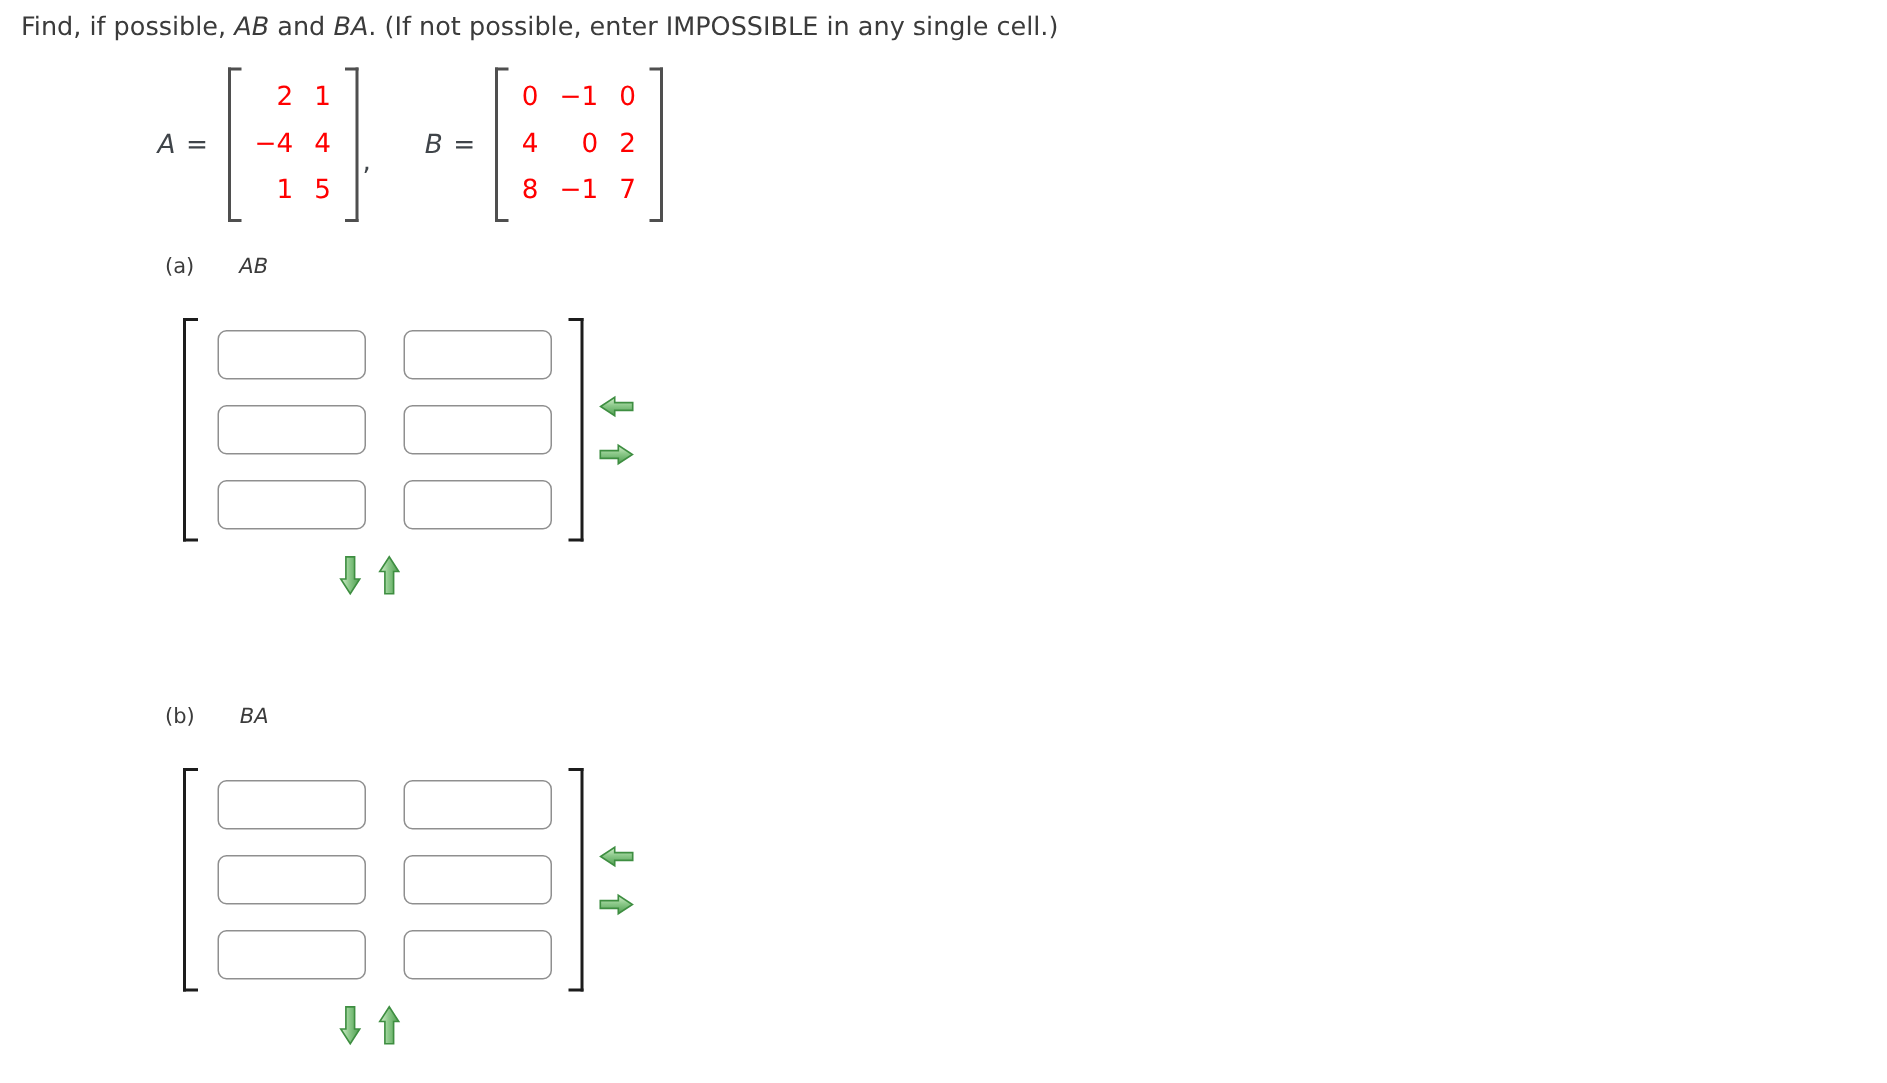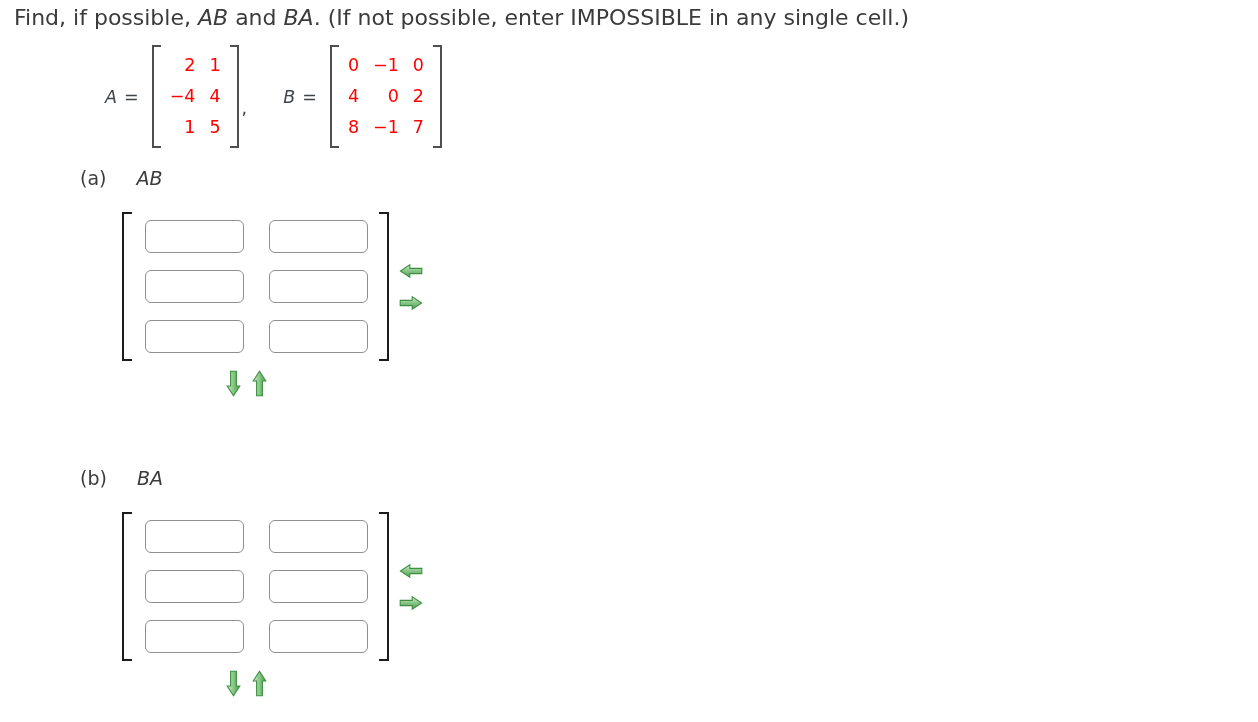--- a/index.html
+++ b/index.html
@@ -5,21 +5,21 @@
   * { box-sizing: border-box; margin: 0; padding: 0; }
   html, body { background: #ffffff; }
   body {
     width: 1258px; height: 722px;
     font-family: "DejaVu Sans", "Liberation Sans", sans-serif;
     color: #3b3b3b;
     overflow: hidden;
   }
   .title {
     padding: 6px 0 0 14px;
-    font-size: 22px;
+    font-size: 17px;
     line-height: 24px;
     color: #3b3b3b;
   }
   .title i { font-style: italic; }
 
   
   .given-matrices {
     margin: 15px 0 0 105px;
     display: flex;
     align-items: center;
@@ -50,22 +50,22 @@
   .dgrid.cols3 { grid-template-columns: auto auto auto; }
   .comma {
     align-self: center;
     font-size: 17.5px;
     color: #3f4449;
     margin: 22px 36px 0 3px;
   }
 
   
   .section {
-    margin: 19px 0 0 80px;
-    font-size: 19px;
+    margin: 19px 0 0 110px;
+    font-size: 14px;
     line-height: 22px;
     color: #3b3b3b;
   }
   .section .expr { font-style: italic; margin-left: 30px; }
 
   
   .answer-block {
     margin: 23px 0 0 122px;
     display: flex;
     align-items: center;

